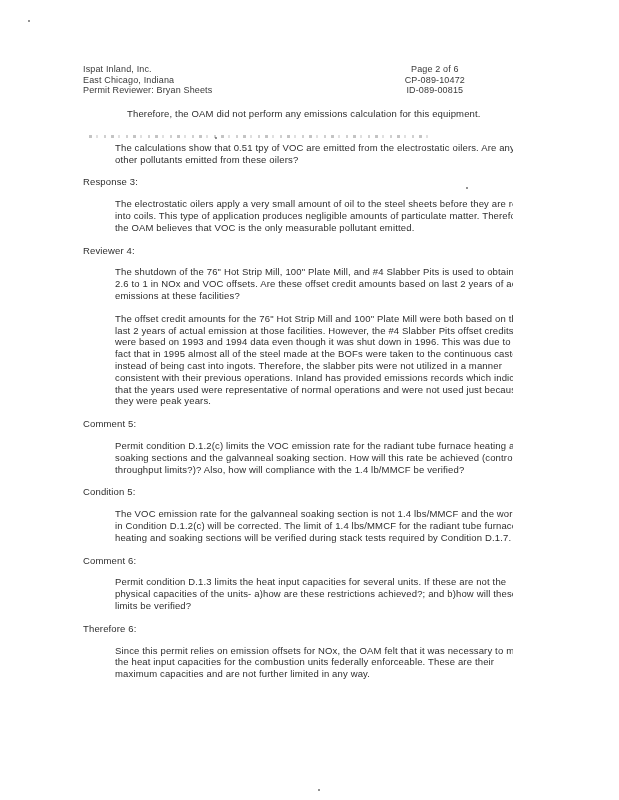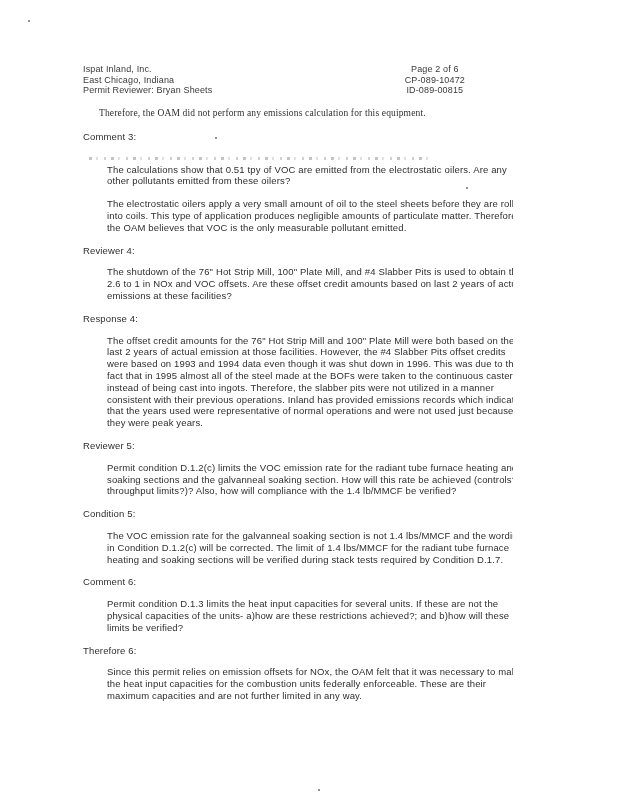--- a/index.html
+++ b/index.html
@@ -35,29 +35,28 @@
   .header-right { text-align: center; }
   .content {
     position: absolute;
     top: 108px;
     left: 83px;
     width: 494px;
     font-size: 9.5px;
     line-height: 11.8px;
   }
   .para {
-    margin: 0 0 11px 16px;
+    margin: 0 0 11px 44px;
     white-space: pre-line;
-    font-family: Liberation Serif, serif;
   }
   .section-label {
     margin: 0 0 10px 0;
   }
   .section-body {
-    margin: 0 0 11px 24px;
+    margin: 0 0 11px 32px;
     white-space: pre-line;
   }
   .smudge {
     height: 8px;
     width: 342px;
     margin: 0 0 3px 6px;
     background:
       repeating-linear-gradient(90deg,
         rgba(60,60,60,0.38) 0 3px,
         rgba(0,0,0,0) 3px 7px,
@@ -109,53 +108,52 @@
       <div>CP-089-10472</div>
       <div>ID-089-00815</div>
     </div>
   </div>
 
   <div class="content scan">
 
     <p class="para">Therefore, the OAM did not perform any emissions calculation for this equipment.</p>
 
     <div class="section">
-      <div class="section-label">Comment 3:</div>
       <div class="smudge"></div>
       <div class="section-body">The calculations show that 0.51 tpy of VOC are emitted from the electrostatic oilers.  Are any
 other pollutants emitted from these oilers?</div>
     </div>
 
     <div class="section">
+      <div class="section-label">Response 3:</div>
       <div class="section-body">The electrostatic oilers apply a very small amount of oil to the steel sheets before they are rolled
 into coils.  This type of application produces negligible amounts of particulate matter.  Therefore,
 the OAM believes that VOC is the only measurable pollutant emitted.</div>
     </div>
 
     <div class="section">
       <div class="section-label">Reviewer 4:</div>
       <div class="section-body">The shutdown of the 76" Hot Strip Mill, 100" Plate Mill, and #4 Slabber Pits is used to obtain the
 2.6 to 1 in NOx and VOC offsets.  Are these offset credit amounts based on last 2 years of actual
 emissions at these facilities?</div>
     </div>
 
     <div class="section">
-      <div class="section-label">Response 4:</div>
       <div class="section-body">The offset credit amounts for the 76" Hot Strip Mill and 100" Plate Mill were both based on the
 last 2 years of actual emission at those facilities.  However, the #4 Slabber Pits offset credits
 were based on 1993 and 1994 data even though it was shut down in 1996.  This was due to the
 fact that in 1995 almost all of the steel made at the BOFs were taken to the continuous casters
 instead of being cast into ingots.  Therefore, the slabber pits were not utilized in a manner
 consistent with their previous operations.  Inland has provided emissions records which indicate
 that the years used were representative of normal operations and were not used just because
 they were peak years.</div>
     </div>
 
     <div class="section">
-      <div class="section-label">Reviewer 5:</div>
+      <div class="section-label">Comment 5:</div>
       <div class="section-body">Permit condition D.1.2(c) limits the VOC emission rate for the radiant tube furnace heating and
 soaking sections and the galvanneal soaking section.  How will this rate be achieved (controls?
 throughput limits?)?  Also, how will compliance with the 1.4 lb/MMCF be verified?</div>
     </div>
 
     <div class="section">
       <div class="section-label">Condition 5:</div>
       <div class="section-body">The VOC emission rate for the galvanneal soaking section is not 1.4 lbs/MMCF and the wording
 in Condition D.1.2(c) will be corrected.  The limit of 1.4 lbs/MMCF for the radiant tube furnace
 heating and soaking sections will be verified during stack tests required by Condition D.1.7.</div>

